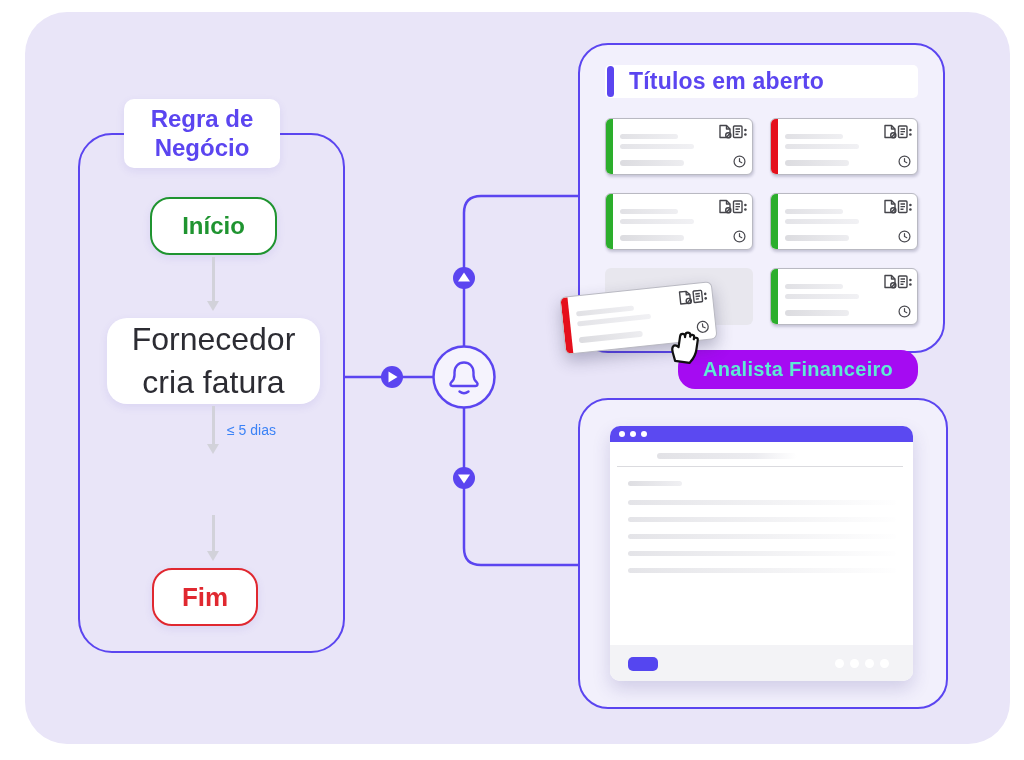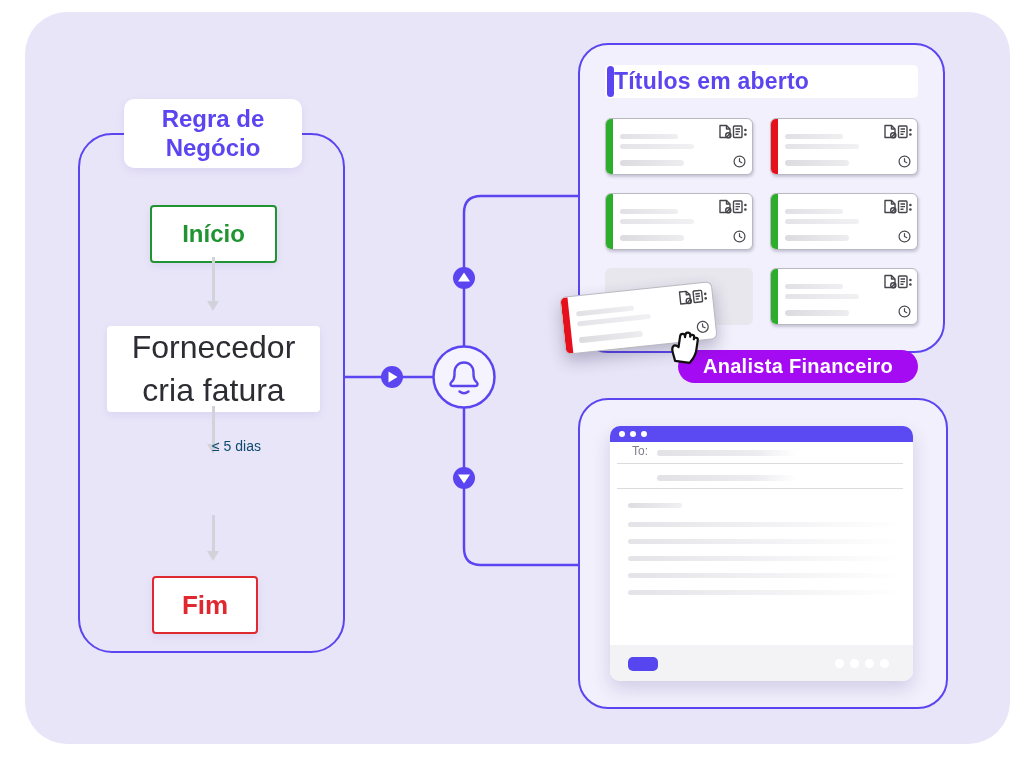--- a/index.html
+++ b/index.html
@@ -7,52 +7,52 @@
     --button:#5546f0; --badge:#a50bf2; --green:#1f9430; --red:#e02830;
     --card-green:#2cae2c; --card-red:#e5101c; --slot:#e8e7ee;
   }
   *{margin:0;padding:0;box-sizing:border-box;}
   body{background:#ffffff;font-family:"Liberation Sans",sans-serif;-webkit-font-smoothing:antialiased;}
   #stage{position:relative;width:1024px;height:760px;background:#ffffff;overflow:hidden;}
   #canvas{position:absolute;left:25px;top:12px;width:985px;height:732px;border-radius:42px;background:var(--canvas-bg);}
 
   
   .flow-panel{position:absolute;left:78px;top:133px;width:267px;height:520px;border:2.5px solid var(--primary);border-radius:34px;}
-  .flow-title{position:absolute;left:124px;top:99px;width:178px;height:69px;background:#fff;border-radius:10px;
+  .flow-title{position:absolute;left:124px;top:99px;width:156px;height:69px;background:#fff;border-radius:10px;
     box-shadow:0 3px 8px rgba(90,70,200,.10);display:flex;align-items:center;justify-content:center;text-align:center;
     color:var(--primary);font-weight:bold;font-size:24px;line-height:1.2;}
-  .flow-node{position:absolute;background:#fff;border-radius:4px;display:flex;align-items:center;justify-content:center;
-    text-align:center;box-shadow:0 3px 8px rgba(90,70,200,.10);color:#2c2c33;margin-top:8px;}
+  .flow-node{position:absolute;background:#fff;border-radius:20px;display:flex;align-items:center;justify-content:center;
+    text-align:center;box-shadow:0 3px 8px rgba(90,70,200,.10);color:#2c2c33;}
   .node-start{left:150px;top:197px;width:127px;height:58px;border:2.5px solid var(--green);color:var(--green);font-weight:bold;font-size:24px;}
   .node-step1{left:107px;top:318px;width:213px;height:86px;font-size:32px;line-height:1.35;}
   .node-step2{left:110px;top:460px;width:206px;height:53px;font-size:25px;}
   .node-end{left:152px;top:568px;width:106px;height:58px;border:2.5px solid var(--red);color:var(--red);font-weight:bold;font-size:26px;}
   .flow-arrow{position:absolute;width:3px;background:#d2d2da;left:212px;}
   .flow-arrow::after{content:"";position:absolute;left:-5px;bottom:-9px;border-left:6.5px solid transparent;
     border-right:6.5px solid transparent;border-top:10px solid #d2d2da;}
   .arrow-a{top:257px;height:45px;}
   .arrow-b{top:406px;height:39px;}
   .arrow-c{top:515px;height:37px;}
-  .edge-label{position:absolute;left:212px;top:422px;font-size:14px;color:#0c4a6e;margin-top:16px;}
+  .edge-label{position:absolute;left:227px;top:422px;font-size:14px;color:#3b82f6;}
 
   
   svg.connectors{position:absolute;left:0;top:0;width:1024px;height:760px;pointer-events:none;}
   .conn{stroke:var(--primary);stroke-width:2.5;fill:none;}
   .marker{fill:var(--primary);}
   .marker-tri{fill:#ffffff;}
   .bell-bg{fill:#f5f3fd;stroke:var(--primary);stroke-width:2.5;}
   .bell-stroke{fill:none;stroke:var(--primary);stroke-width:2.4;stroke-linecap:round;stroke-linejoin:round;}
 
   
   .titles-panel{position:absolute;left:578px;top:43px;width:367px;height:310px;background:var(--panel-bg);
     border:2.5px solid var(--primary);border-radius:30px;}
   .titles-header{position:absolute;left:605px;top:65px;width:313px;height:33px;background:#fff;border-radius:5px;
     display:flex;align-items:center;}
   .titles-bar{width:7px;height:31px;background:var(--primary);border-radius:4px;margin-left:2px;}
-  .titles-text{color:var(--primary);font-weight:bold;font-size:23px;letter-spacing:.2px;}
+  .titles-text{margin-left:15px;color:var(--primary);font-weight:bold;font-size:23px;letter-spacing:.2px;}
   .cards-grid{position:absolute;left:605px;top:118px;width:313px;height:207px;display:grid;
     grid-template-columns:148px 148px;grid-auto-rows:57px;column-gap:17px;row-gap:18px;}
   .card{position:relative;background:#fff;border:1px solid #b9b9c2;border-radius:6px;
     box-shadow:1px 2px 3px rgba(40,40,80,.22);overflow:hidden;}
   .card-bar{position:absolute;left:0;top:0;width:7px;height:100%;}
   .card-bar.green{background:var(--card-green);}
   .card-bar.red{background:var(--card-red);}
   .card-line{position:absolute;border-radius:3px;}
   .cl1{left:14px;top:15px;width:58px;height:5px;background:linear-gradient(90deg,#e1e1e5,#efeff2);}
   .cl2{left:14px;top:25px;width:74px;height:5px;background:linear-gradient(90deg,#e4e4e8,#f1f1f4);}
@@ -60,22 +60,22 @@
   .card-icons{position:absolute;right:5px;top:5px;}
   .card-clock{position:absolute;right:5px;bottom:5px;}
   .icon-stroke{fill:none;stroke:#45454b;stroke-width:1.4;stroke-linejoin:round;}
   .icon-fill{fill:#45454b;}
   .card-slot{background:var(--slot);border-radius:6px;}
   .dragged{position:absolute;left:562px;top:289px;width:153px;height:58px;transform:rotate(-6deg);
     box-shadow:0 7px 16px rgba(40,40,80,.30);z-index:6;}
   .cursor{position:absolute;left:663px;top:320px;z-index:9;}
 
   
-  .actor-badge{position:absolute;left:678px;top:350px;width:240px;height:33px;background:var(--badge);border-radius:17px;
-    display:flex;align-items:center;justify-content:center;color:#ffffff;font-weight:bold;font-size:20px;z-index:4;letter-spacing:.3px;}
+  .actor-badge{position:absolute;left:678px;top:350px;width:240px;height:39px;background:var(--badge);border-radius:17px;
+    display:flex;align-items:center;justify-content:center;color:#5eead4;font-weight:bold;font-size:20px;z-index:4;letter-spacing:.3px;}
 
   
   .email-panel{position:absolute;left:578px;top:398px;width:370px;height:311px;background:var(--panel-bg);
     border:2.5px solid var(--primary);border-radius:30px;}
   .email-window{position:absolute;left:610px;top:426px;width:303px;height:255px;background:#fff;border-radius:10px;
     box-shadow:0 8px 18px rgba(60,50,140,.18);}
   .email-titlebar{position:relative;height:16px;background:var(--titlebar);border-radius:10px 10px 0 0;
     display:flex;align-items:center;padding-left:9px;gap:5px;}
   .tb-dot{width:6px;height:6px;border-radius:50%;background:#fff;}
   .email-row{position:relative;height:22px;border-bottom:1px solid #dbdbdf;margin:0 10px 0 7px;}
@@ -302,24 +302,20 @@
 
   <div class="actor-badge">Analista Financeiro</div>
 
   <div class="email-panel"></div>
   <div class="email-window">
     <div class="email-titlebar">
         <span class="tb-dot"></span>
         <span class="tb-dot"></span>
         <span class="tb-dot"></span>
       </div>
-    <div class="email-row r1">
-      <span class="email-label">To:</span>
-      <span class="email-val"></span>
-    </div>
     <div class="email-row r3">
       <span class="email-val"></span>
     </div>
     <div class="email-body">
         <span class="body-line short" style="top: 14px;"></span>
         <span class="body-line" style="top: 33px;"></span>
         <span class="body-line" style="top: 50px;"></span>
         <span class="body-line" style="top: 67px;"></span>
         <span class="body-line" style="top: 84px;"></span>
         <span class="body-line" style="top: 101px;"></span>

